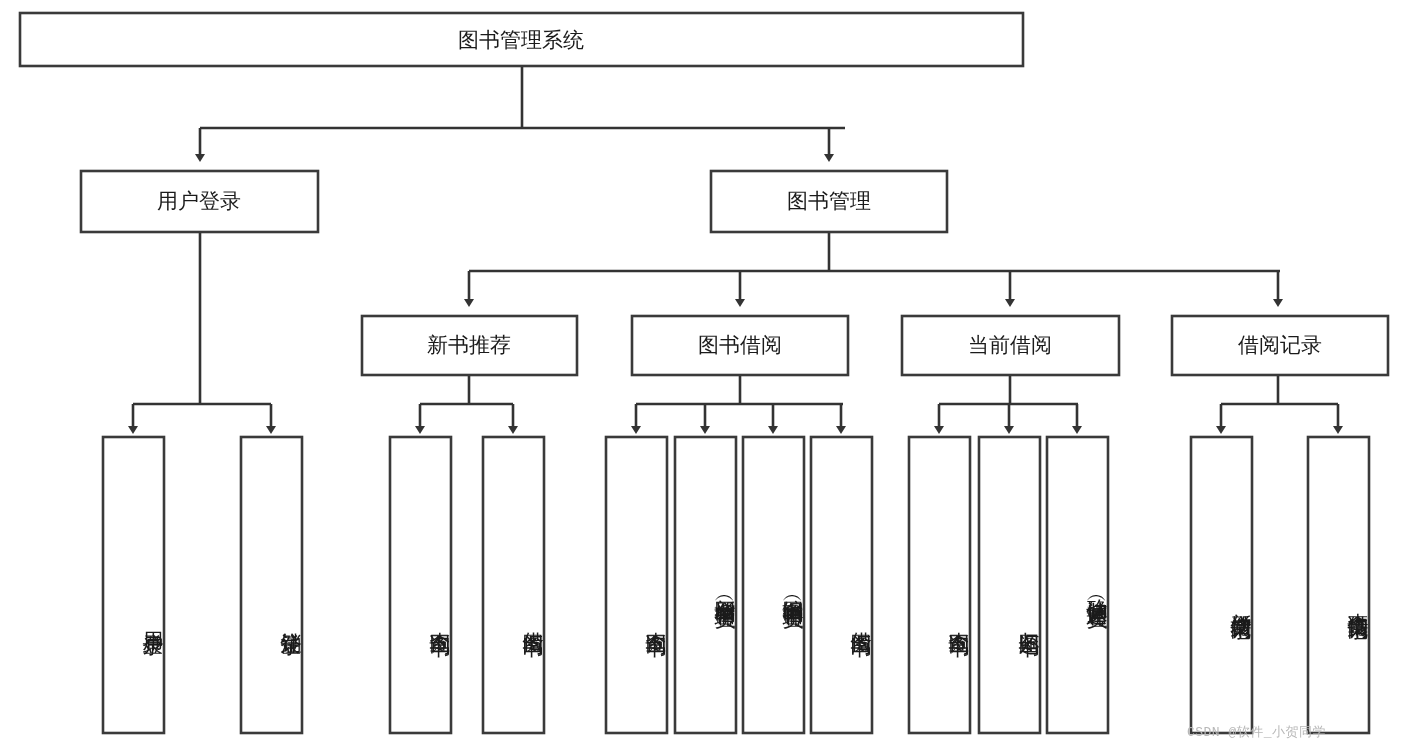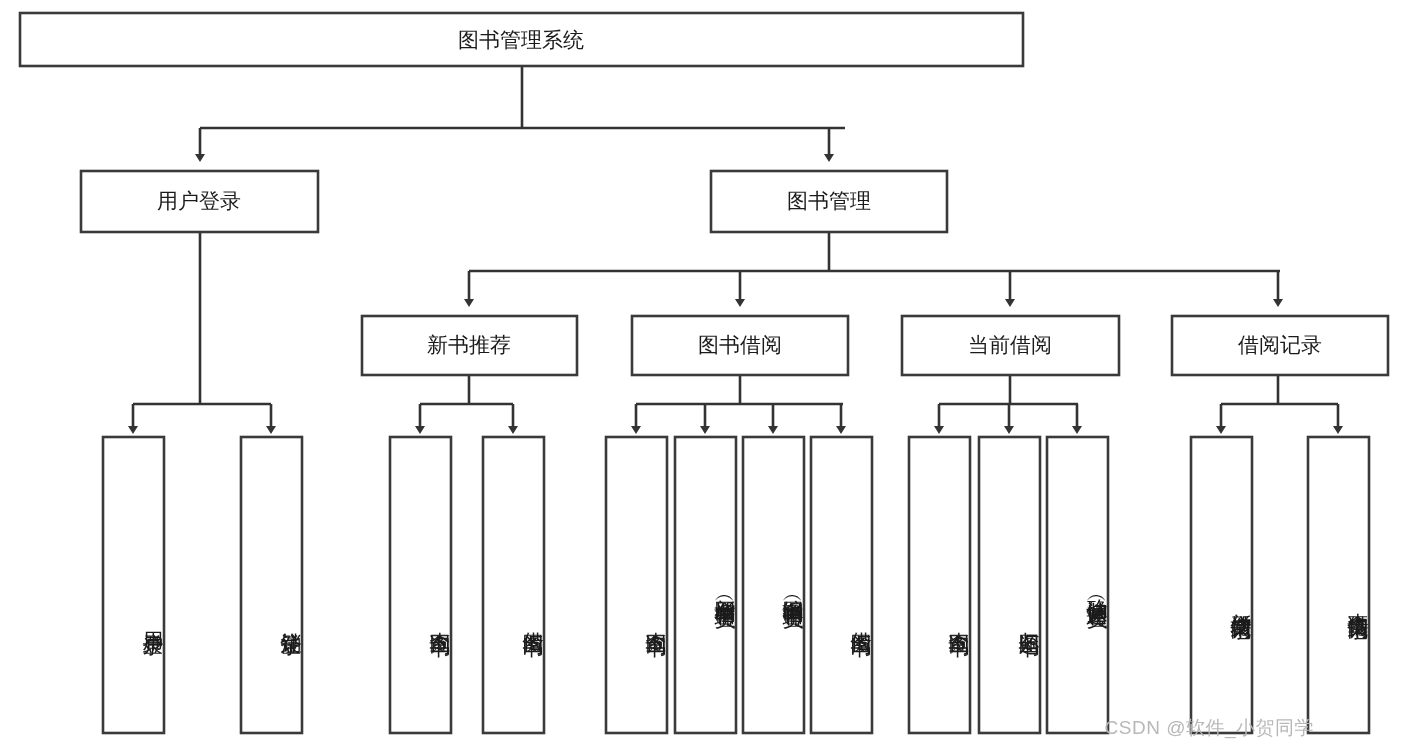--- a/index.html
+++ b/index.html
@@ -59,24 +59,24 @@
     letter-spacing: 1.5px;
     text-align: center;
     white-space: nowrap;
     display: flex;
     align-items: flex-start;
     justify-content: center;
     pointer-events: none;
   }
   .watermark {
     position: absolute;
-    right: 24px;
+    right: 12px;
     bottom: 6px;
-    font-family: Liberation Sans, sans-serif;
-    font-size: 19px;
+    font-family: Liberation Mono, monospace;
+    font-size: 13px;
     color: #b8b8b8;
     white-space: nowrap;
     letter-spacing: 0.5px;
   }
 </style>
 </head>
 <body>
 
 <div id="diagram-root">
 

